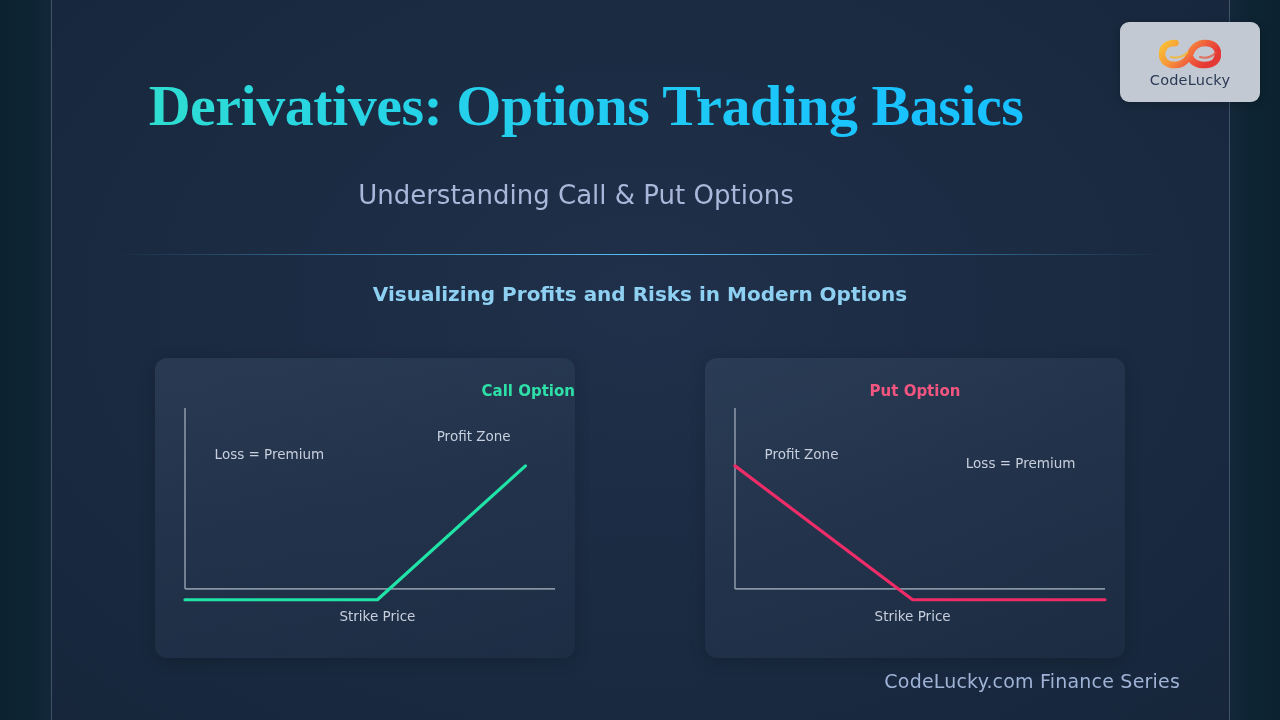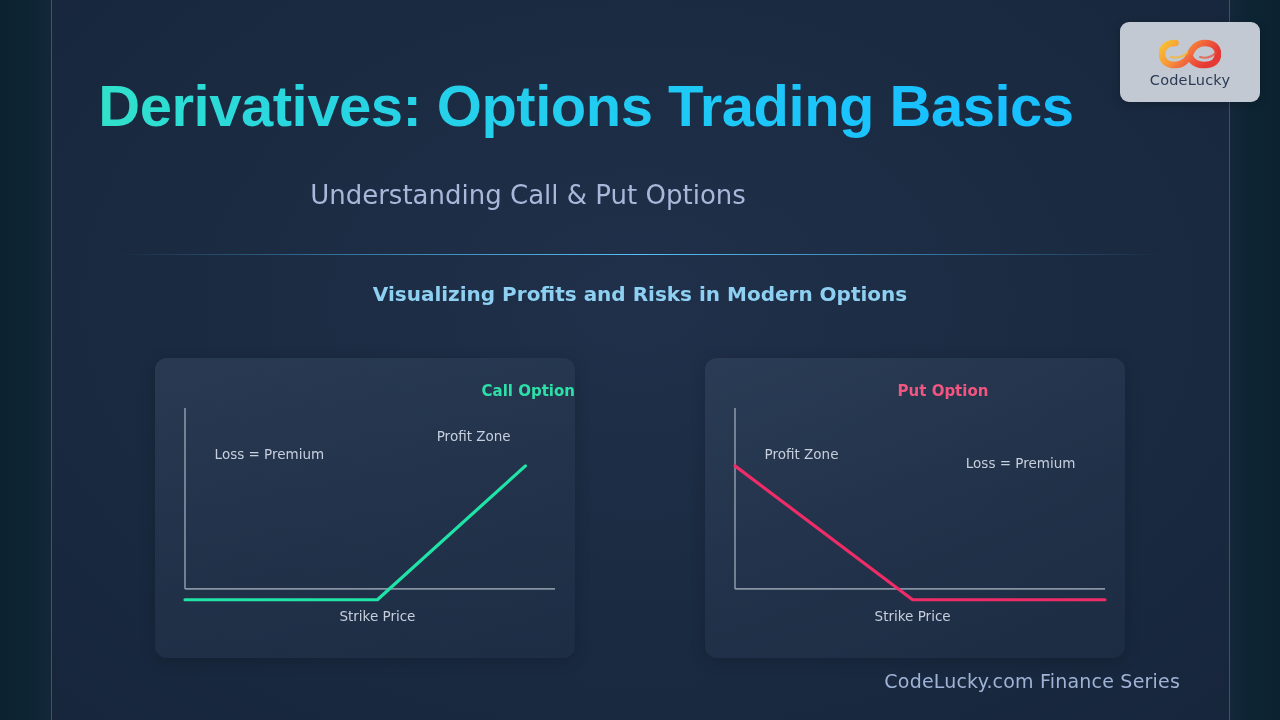--- a/index.html
+++ b/index.html
@@ -74,39 +74,40 @@
     margin-top: 1px;
   }
 
   
   #title {
     position: absolute;
     left: 0;
     top: 72px;
     width: 1172px;
     text-align: center;
-    font-family: Liberation Sans, sans-serif;
+    font-family: Liberation Serif, serif;
     font-weight: bold;
     font-size: 58px;
     letter-spacing: -0.5px;
     background: linear-gradient(90deg, #35e6bd 0%, #2ad8dd 22%, #22cdf0 48%, #19c2ff 78%, #16bdff 100%);
     -webkit-background-clip: text;
     background-clip: text;
     color: transparent;
     -webkit-text-fill-color: transparent;
     white-space: nowrap;
   }
   #subtitle {
     position: absolute;
     left: 0;
     top: 180px;
     width: 1056px;
     text-align: center;
     font-size: 26px;
     color: #a9b7da;
+    padding-left: 48px;
   }
   #divider {
     position: absolute;
     left: 115px;
     top: 254px;
     width: 1050px;
     height: 1px;
     background: linear-gradient(90deg,
       rgba(60,160,220,0.00) 0%,
       rgba(70,175,235,0.55) 22%,
@@ -224,21 +225,21 @@
     <svg class="chart-svg" id="svg-call" viewBox="0 0 420 300">
       <path class="axis-line" id="axis-call" d="M 30 50 L 30 230.9090909090909 M 30 230.9090909090909 L 400 230.9090909090909"></path>
       <path class="payoff-line" id="line-call" d="M 30.00 241.76 L 222.40 241.76 L 370.40 107.89" stroke="#20e3a7"></path>
       <text class="annot" id="call-a0" x="59.60" y="100.65" text-anchor="start">Loss = Premium</text>
       <text class="annot" id="call-a1" x="355.60" y="82.56" text-anchor="end">Profit Zone</text>
       <text class="annot-axis" id="call-a2" x="222.40" y="263.47" text-anchor="middle">Strike Price</text>
     </svg>
   </div>
 
   <div class="chart-card" id="chart-card-put">
-    <div class="chart-title" style="color: rgb(242, 85, 127); margin-left: 28px;">Put Option</div>
+    <div class="chart-title" style="color: rgb(242, 85, 127);">Put Option</div>
     <svg class="chart-svg" id="svg-put" viewBox="0 0 420 300">
       <path class="axis-line" id="axis-put" d="M 30 50 L 30 230.9090909090909 M 30 230.9090909090909 L 400 230.9090909090909"></path>
       <path class="payoff-line" id="line-put" d="M 30.00 107.89 L 207.60 241.76 L 400.00 241.76" stroke="#ee2d68"></path>
       <text class="annot" id="put-a0" x="59.60" y="100.65" text-anchor="start">Profit Zone</text>
       <text class="annot" id="put-a1" x="370.40" y="109.70" text-anchor="end">Loss = Premium</text>
       <text class="annot-axis" id="put-a2" x="207.60" y="263.47" text-anchor="middle">Strike Price</text>
     </svg>
   </div>
 
   <div id="footer">CodeLucky.com Finance Series</div>

